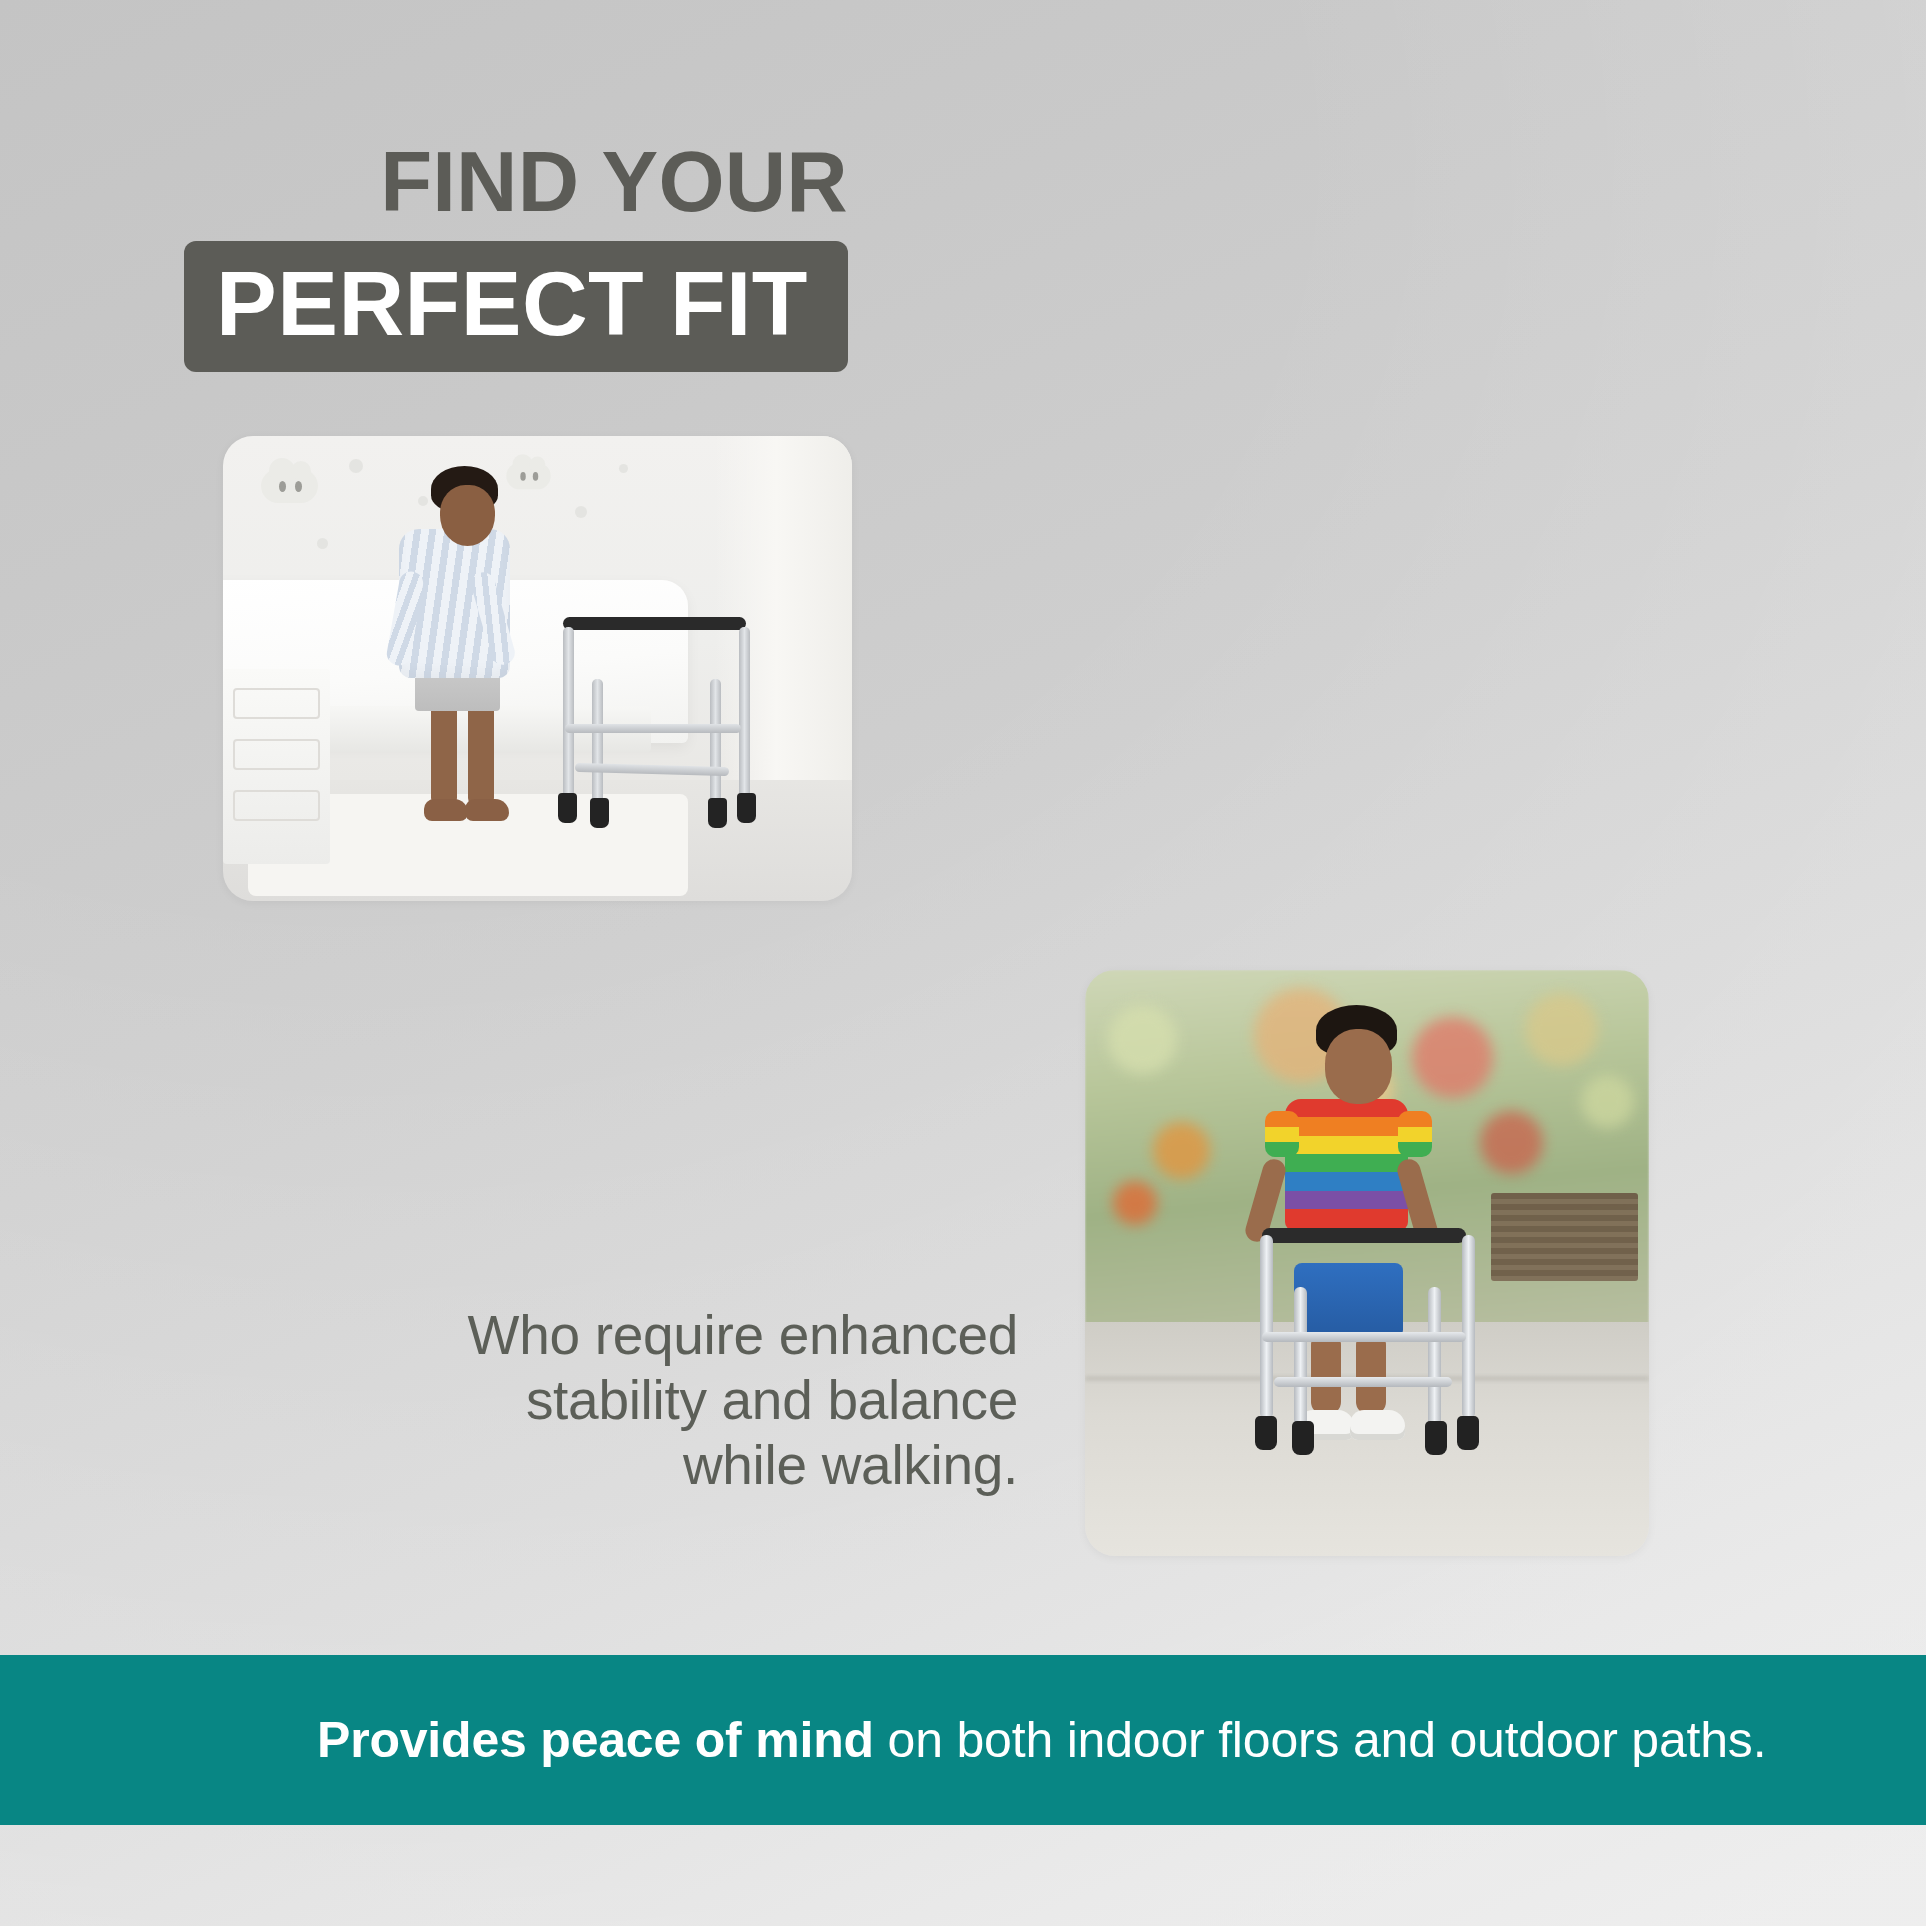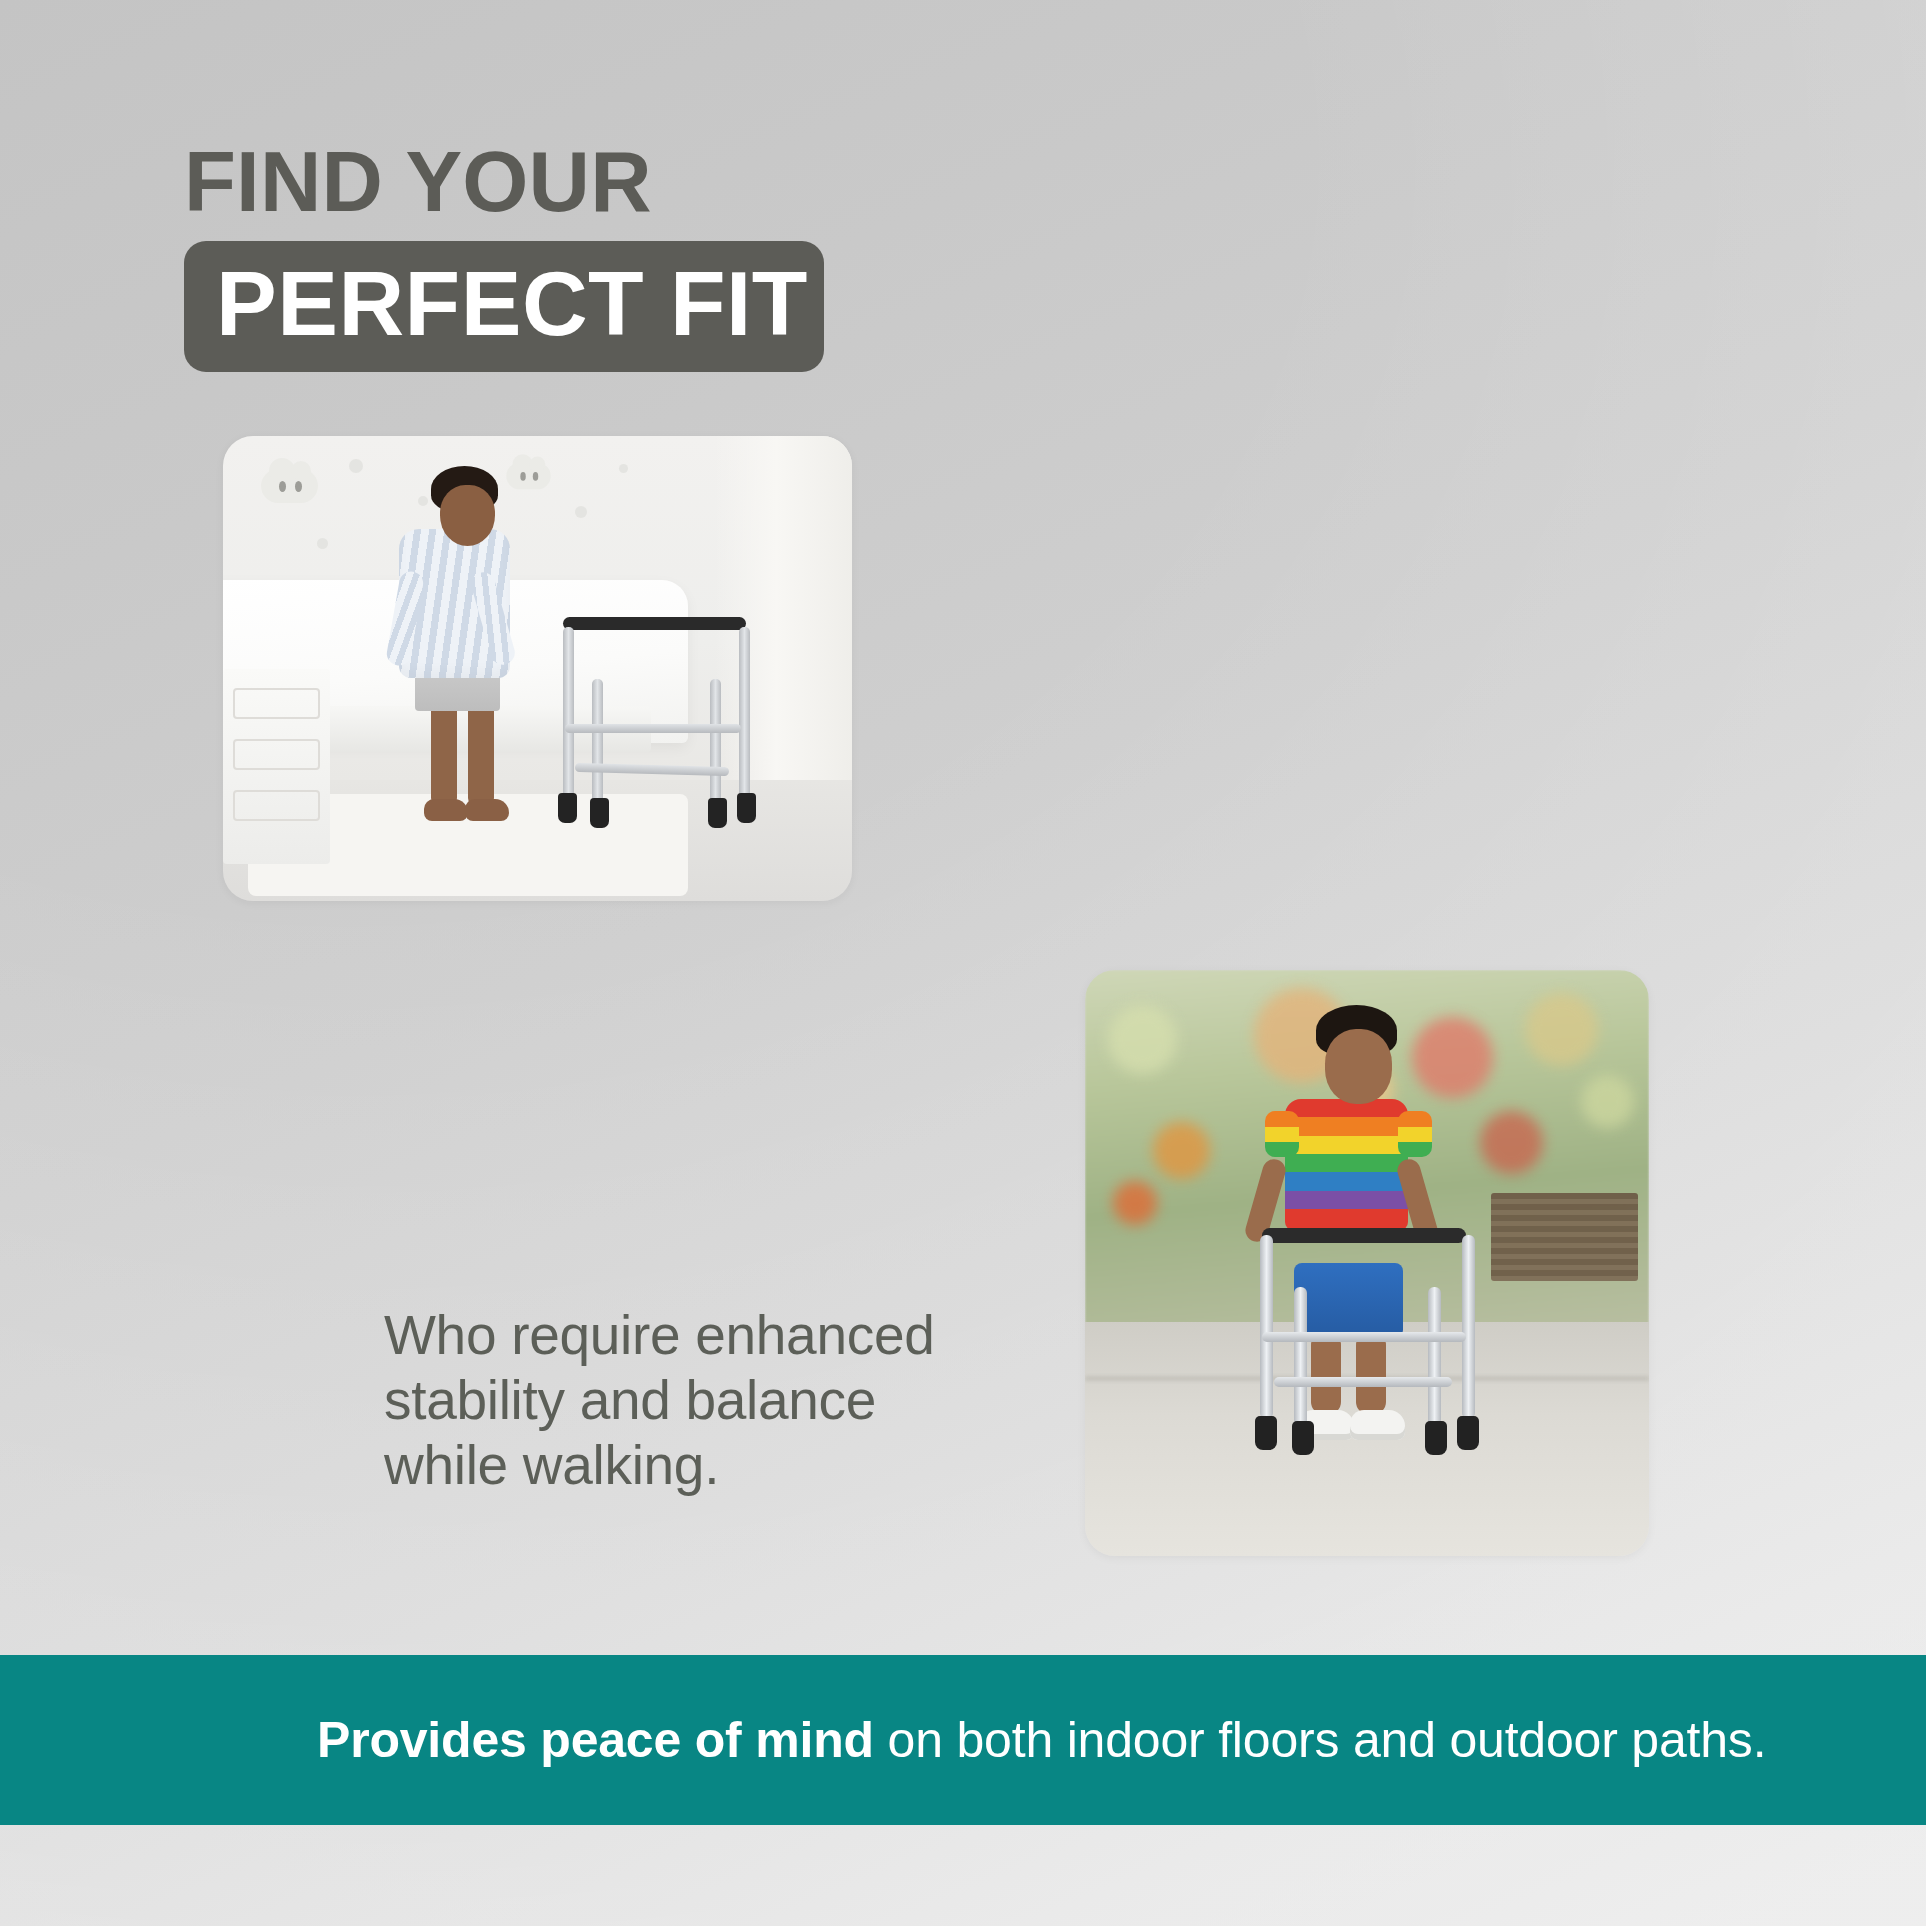--- a/index.html
+++ b/index.html
@@ -8,38 +8,39 @@
     font-family:"Liberation Sans", sans-serif;
     background:#d2d2d2;
     position:relative;
     overflow:hidden;
   }
   #stage {
     position:absolute; inset:0;
     background:
       radial-gradient(ellipse 120% 95% at 18% 8%,  rgba(255,255,255,0.00) 0%, rgba(255,255,255,0.00) 40%, rgba(255,255,255,0.28) 100%),
       linear-gradient(157deg, #c4c4c4 0%, #c9c9c9 22%, #cfcfcf 44%, #d8d8d8 66%, #e2e2e2 86%, #e8e8e8 100%);
+    text-align: right;
   }
 
   
   .headline-wrap { position:absolute; left:184px; top:139px; }
   .kicker {
     font-size:85px;
     font-weight:bold;
     letter-spacing:0.2px;
     color:#5c5c57;
     line-height:1.0;
     white-space:nowrap;
   }
   .badge {
     display:inline-block;
     margin-top:17px;
     background:#5c5c57;
-    border-radius:22px;
-    padding:17px 16px 23px 32px;
+    border-radius:12px;
+    padding:17px 40px 23px 32px;
   }
   .badge-text {
     font-size:91px;
     font-weight:bold;
     color:#ffffff;
     line-height:1.0;
     letter-spacing:0.5px;
     white-space:nowrap;
   }
 

